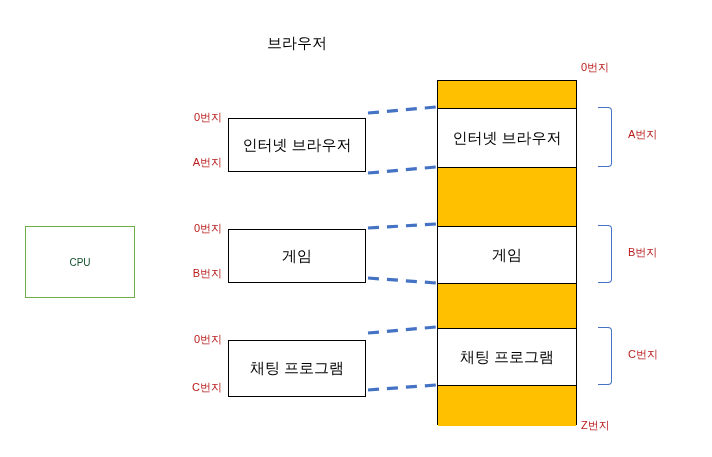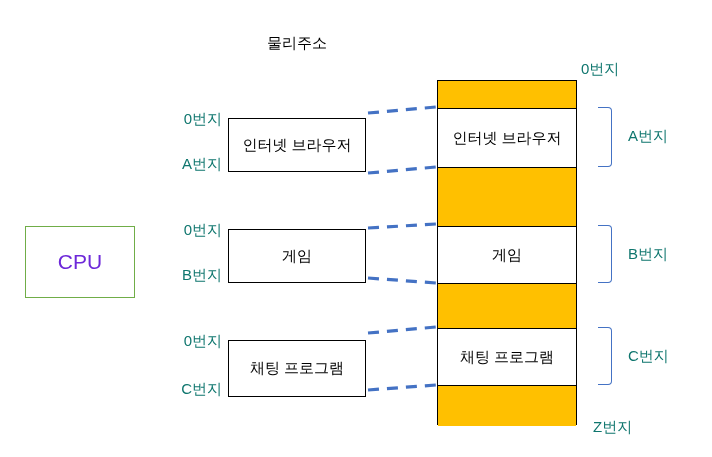--- a/index.html
+++ b/index.html
@@ -22,39 +22,39 @@
   
   .col-title {
     position: absolute;
     font-size: 15px;
     color: #000;
     white-space: nowrap;
     text-align: center;
   }
   .addr-label {
     position: absolute;
-    font-size: 15px;
-    color: #0f766e;
+    font-size: 11px;
+    color: #b91c1c;
     white-space: nowrap;
   }
   .addr-label.right-align {
     text-align: right;
   }
 
   
   .cpu-box {
     position: absolute;
     border: 1.3px solid #70AD47;
     background: #ffffff;
     box-sizing: border-box;
     display: flex;
     align-items: center;
     justify-content: center;
-    font-size: 21px;
-    color: #6d28d9;
+    font-size: 10px;
+    color: #14532d;
   }
 
   
   .logical-box {
     position: absolute;
     border: 1.2px solid #000000;
     background: #ffffff;
     box-sizing: border-box;
     display: flex;
     align-items: center;
@@ -108,21 +108,21 @@
     width: 712px;
     height: 457px;
     pointer-events: none;
   }
 </style>
 </head>
 <body>
 
 <div id="canvas">
 
-  <div class="col-title" style="left:232px; top:34px; width:130px;">물리주소</div>
+  <div class="col-title" style="left:232px; top:34px; width:130px;">브라우저</div>
 
 
   <div class="cpu-box" style="left:25px; top:226px; width:110px; height:72px;">
     <span>CPU</span>
   </div>
 
   <div class="addr-label right-align" style="left:150px; top:110px; width:72px;">0번지</div>
   <div class="addr-label right-align" style="left:150px; top:155px; width:72px;">A번지</div>
   <div class="logical-box" style="left:228px; top:118px; width:138px; height:54px;">
     <span>인터넷 브라우저</span>
@@ -177,21 +177,21 @@
     <div class="mem-band used" style="top:247px; height:58px;">
       <span>채팅 프로그램</span>
     </div>
 
     <div class="mem-band free" style="top:305px; height:40px;">
       <span></span>
     </div>
   </div>
 
   <div class="addr-label" style="left:581px; top:60px;">0번지</div>
-  <div class="addr-label" style="left:581px; top:418px;margin-left:12px;">Z번지</div>
+  <div class="addr-label" style="left:581px; top:418px;">Z번지</div>
 
   <div class="bracket" style="left:598px; top:107px; width:14px; height:60px;"></div>
   <div class="addr-label" style="left:628px; top:127px;">A번지</div>
 
   <div class="bracket" style="left:598px; top:225px; width:14px; height:58px;"></div>
   <div class="addr-label" style="left:628px; top:245px;">B번지</div>
 
   <div class="bracket" style="left:598px; top:327px; width:14px; height:58px;"></div>
   <div class="addr-label" style="left:628px; top:347px;">C번지</div>
 

